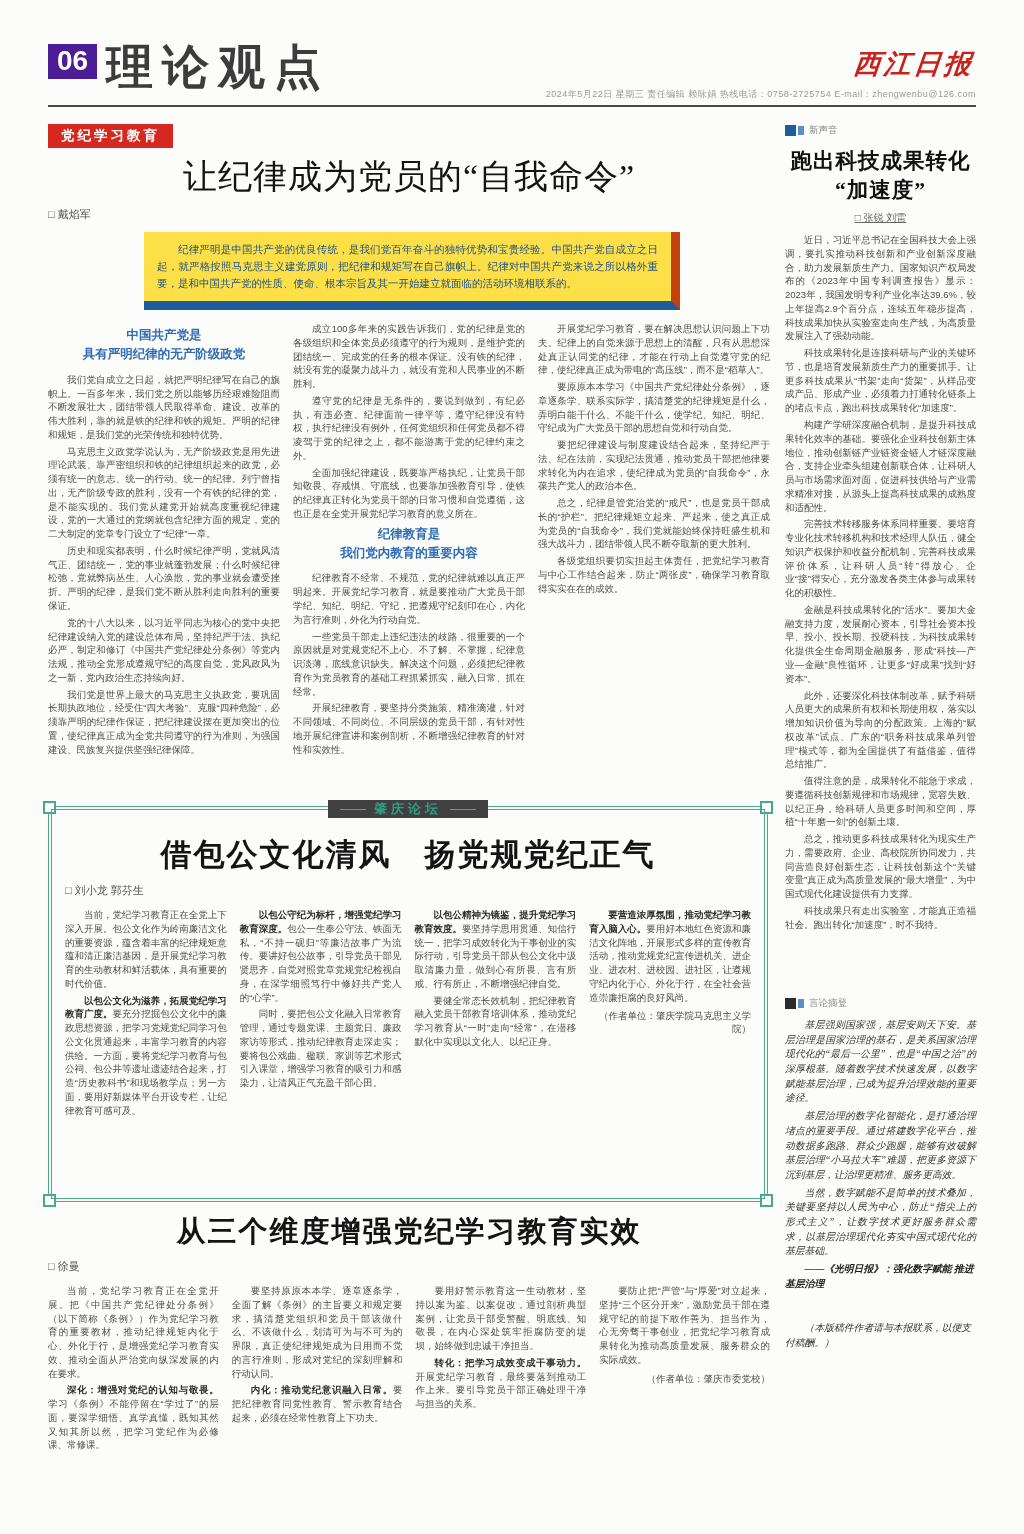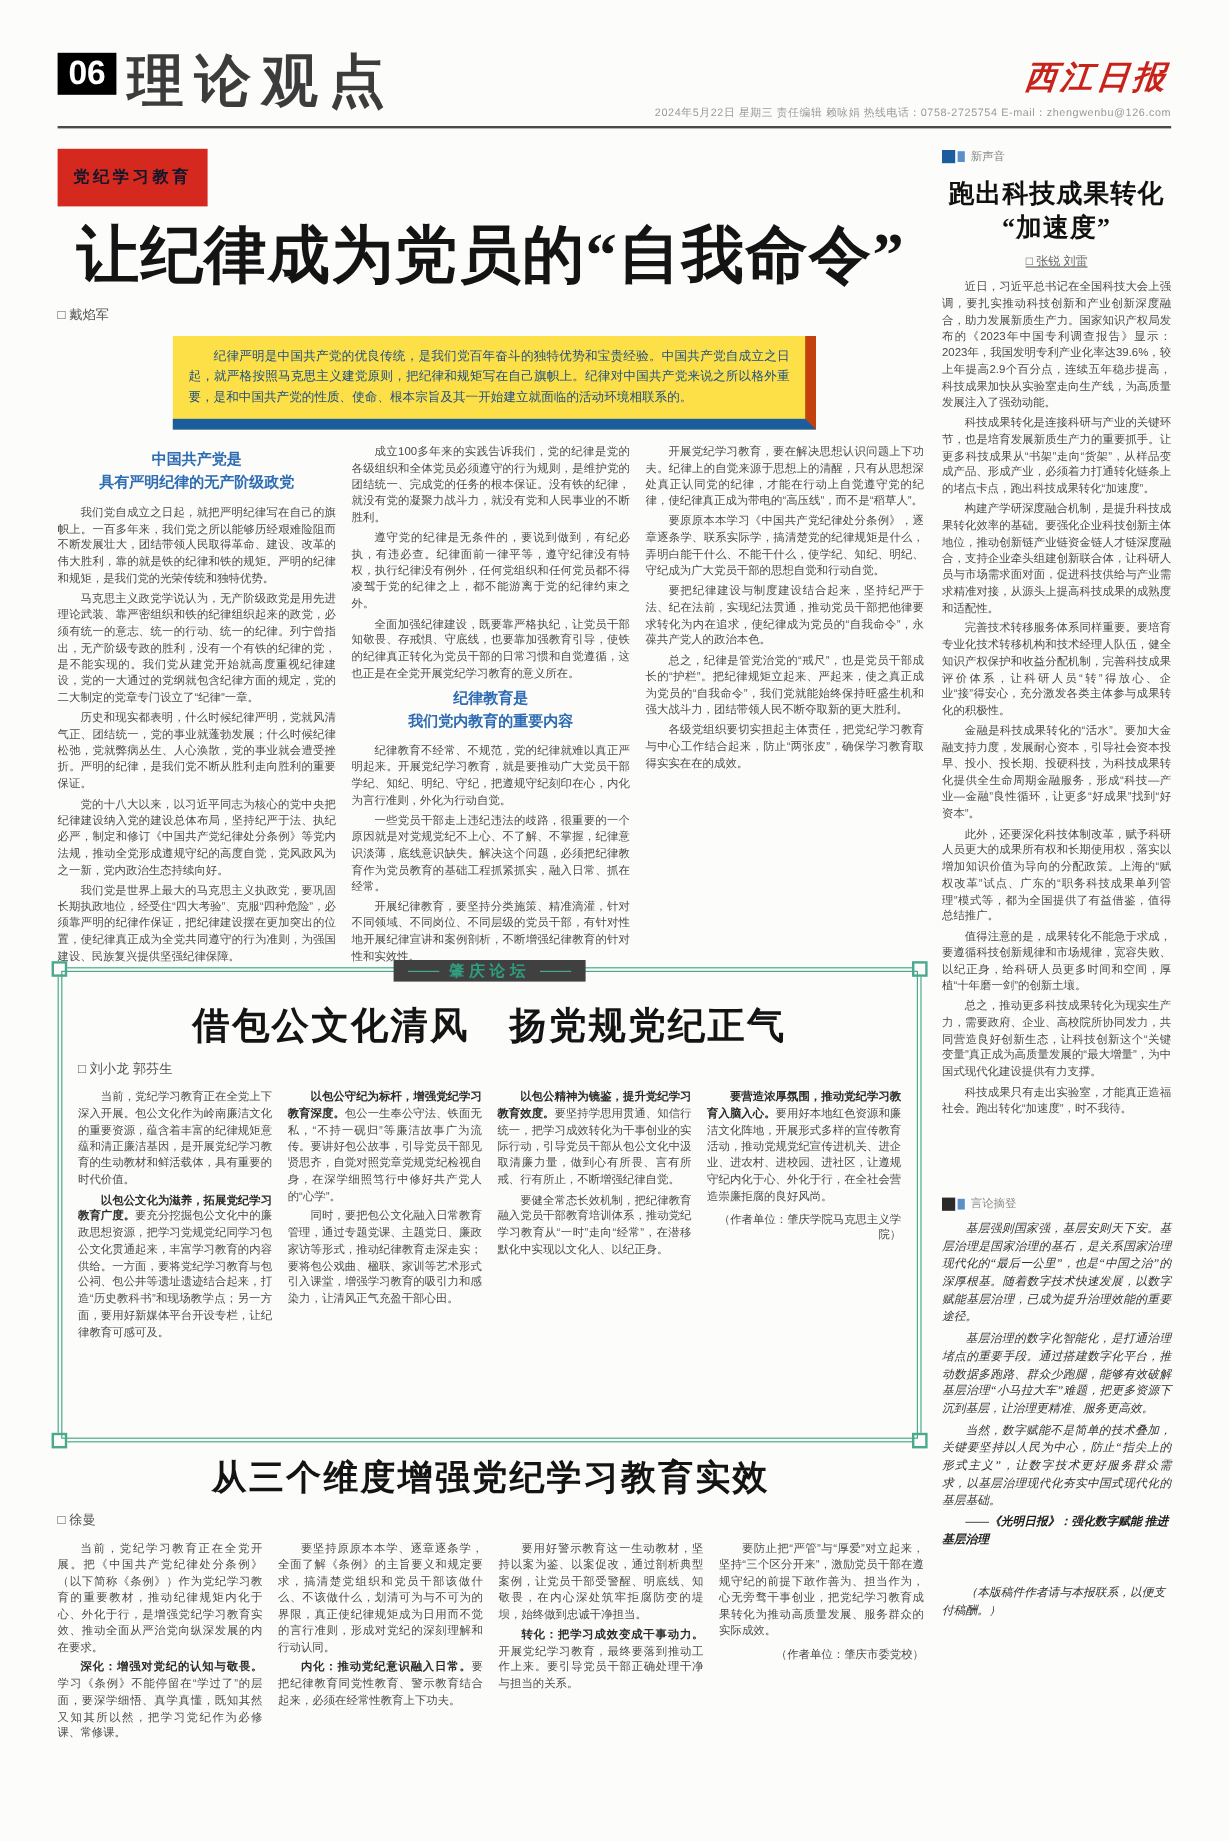--- a/index.html
+++ b/index.html
@@ -1,32 +1,32 @@
 <!DOCTYPE html>
 <html><head>
 <meta charset="utf-8">
 <style>
   html,body{margin:0;padding:0;}
   body{width:1024px;height:1534px;position:relative;background:#fcfcfb;
        font-family:"Liberation Sans","DejaVu Sans",sans-serif;color:#333;overflow:hidden;}
   .serif{font-family:"Liberation Serif","DejaVu Serif",serif;}
   
-  .pagenum{position:absolute;left:48px;top:44px;background:#000000;color:#fff;
+  .pagenum{position:absolute;left:48px;top:44px;background:#4c1d95;color:#fff;
            font-size:28px;font-weight:bold;padding:2px 9px;line-height:1.1;}
   .section-title{position:absolute;left:106px;top:36px;font-size:47px;color:#3c3c3c;
            letter-spacing:9px;font-weight:600;}
   .masthead{position:absolute;right:50px;top:46px;color:#c8231a;font-size:27px;
            font-weight:900;font-style:italic;letter-spacing:3px;transform:skew(-6deg);}
   .dateline{position:absolute;right:48px;top:88px;font-size:9px;color:#999;letter-spacing:.5px;}
   .head-rule{position:absolute;left:48px;right:48px;top:105px;border-top:2px solid #4a4a4a;}
   
   .a1{position:absolute;left:48px;top:124px;width:722px;}
-  .a1-tag{display:inline-block;background:#d5281e;color:#0f172a;font-size:13.5px;
-          font-weight:bold;padding:15px 13px;letter-spacing:3px;}
-  .a1-title{text-align:center;font-size:52px;font-weight:700;color:#141414;
+  .a1-tag{display:inline-block;background:#d5281e;color:#ffffff;font-size:13.5px;
+          font-weight:bold;padding:3px 13px;letter-spacing:3px;}
+  .a1-title{text-align:center;font-size:34px;font-weight:400;color:#141414;
             margin-top:6px;letter-spacing:1px;}
   .byline{text-align:left;font-size:11px;color:#555;margin-top:7px;}
   .a1-intro{margin:10px 90px 0 96px;background:#fde047;border-right:9px solid #c2410c;
             border-bottom:9px solid #1c5d9e;padding:9px 13px;font-size:10.5px;
             line-height:1.62;color:#1d4e86;text-align:justify;text-indent:2em;}
   .cols{display:flex;gap:13px;overflow:hidden;margin-top:12px;}
   .a1 .cols{height:460px;}
   .col{flex:1;min-width:0;}
   .col p{font-size:9.5px;line-height:1.45;color:#4c4c4c;text-align:justify;
          text-indent:2em;margin:0 0 3px;}

